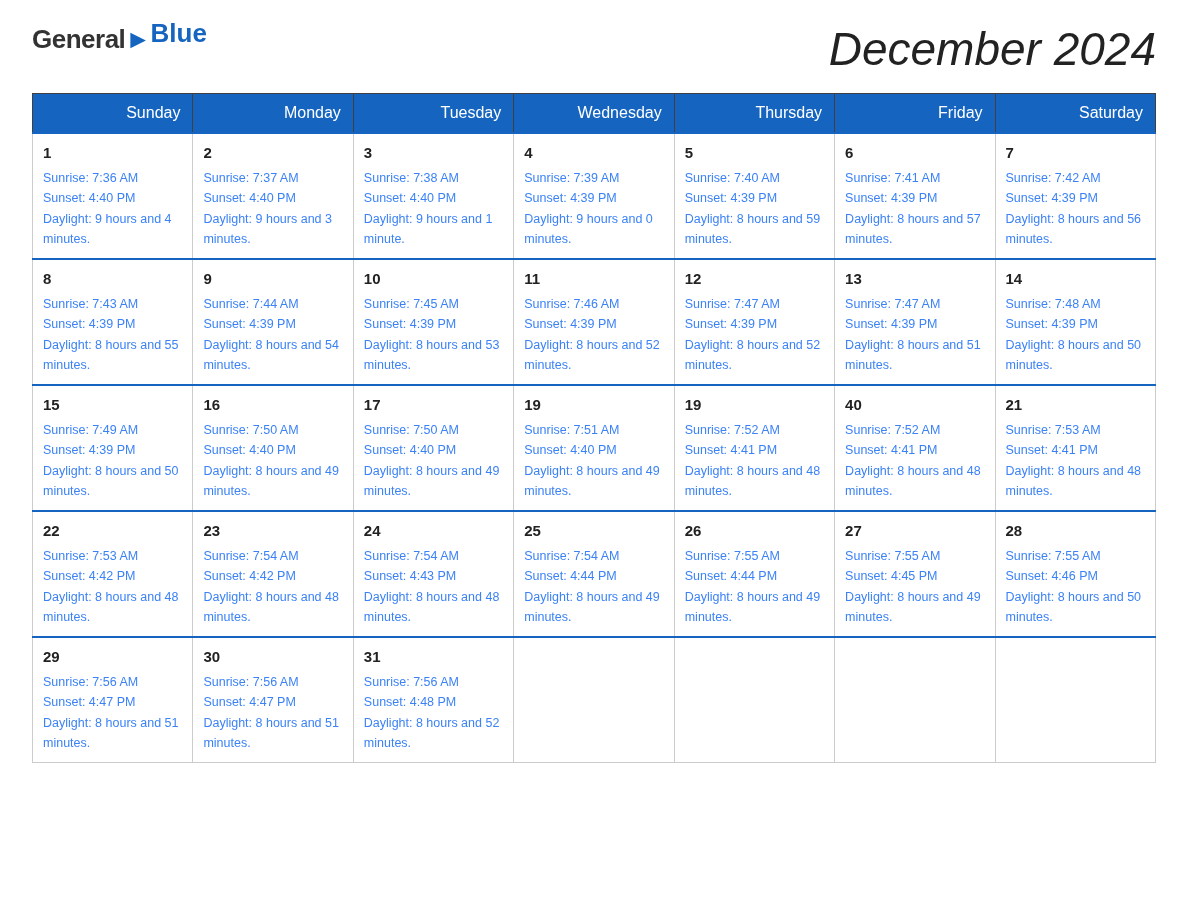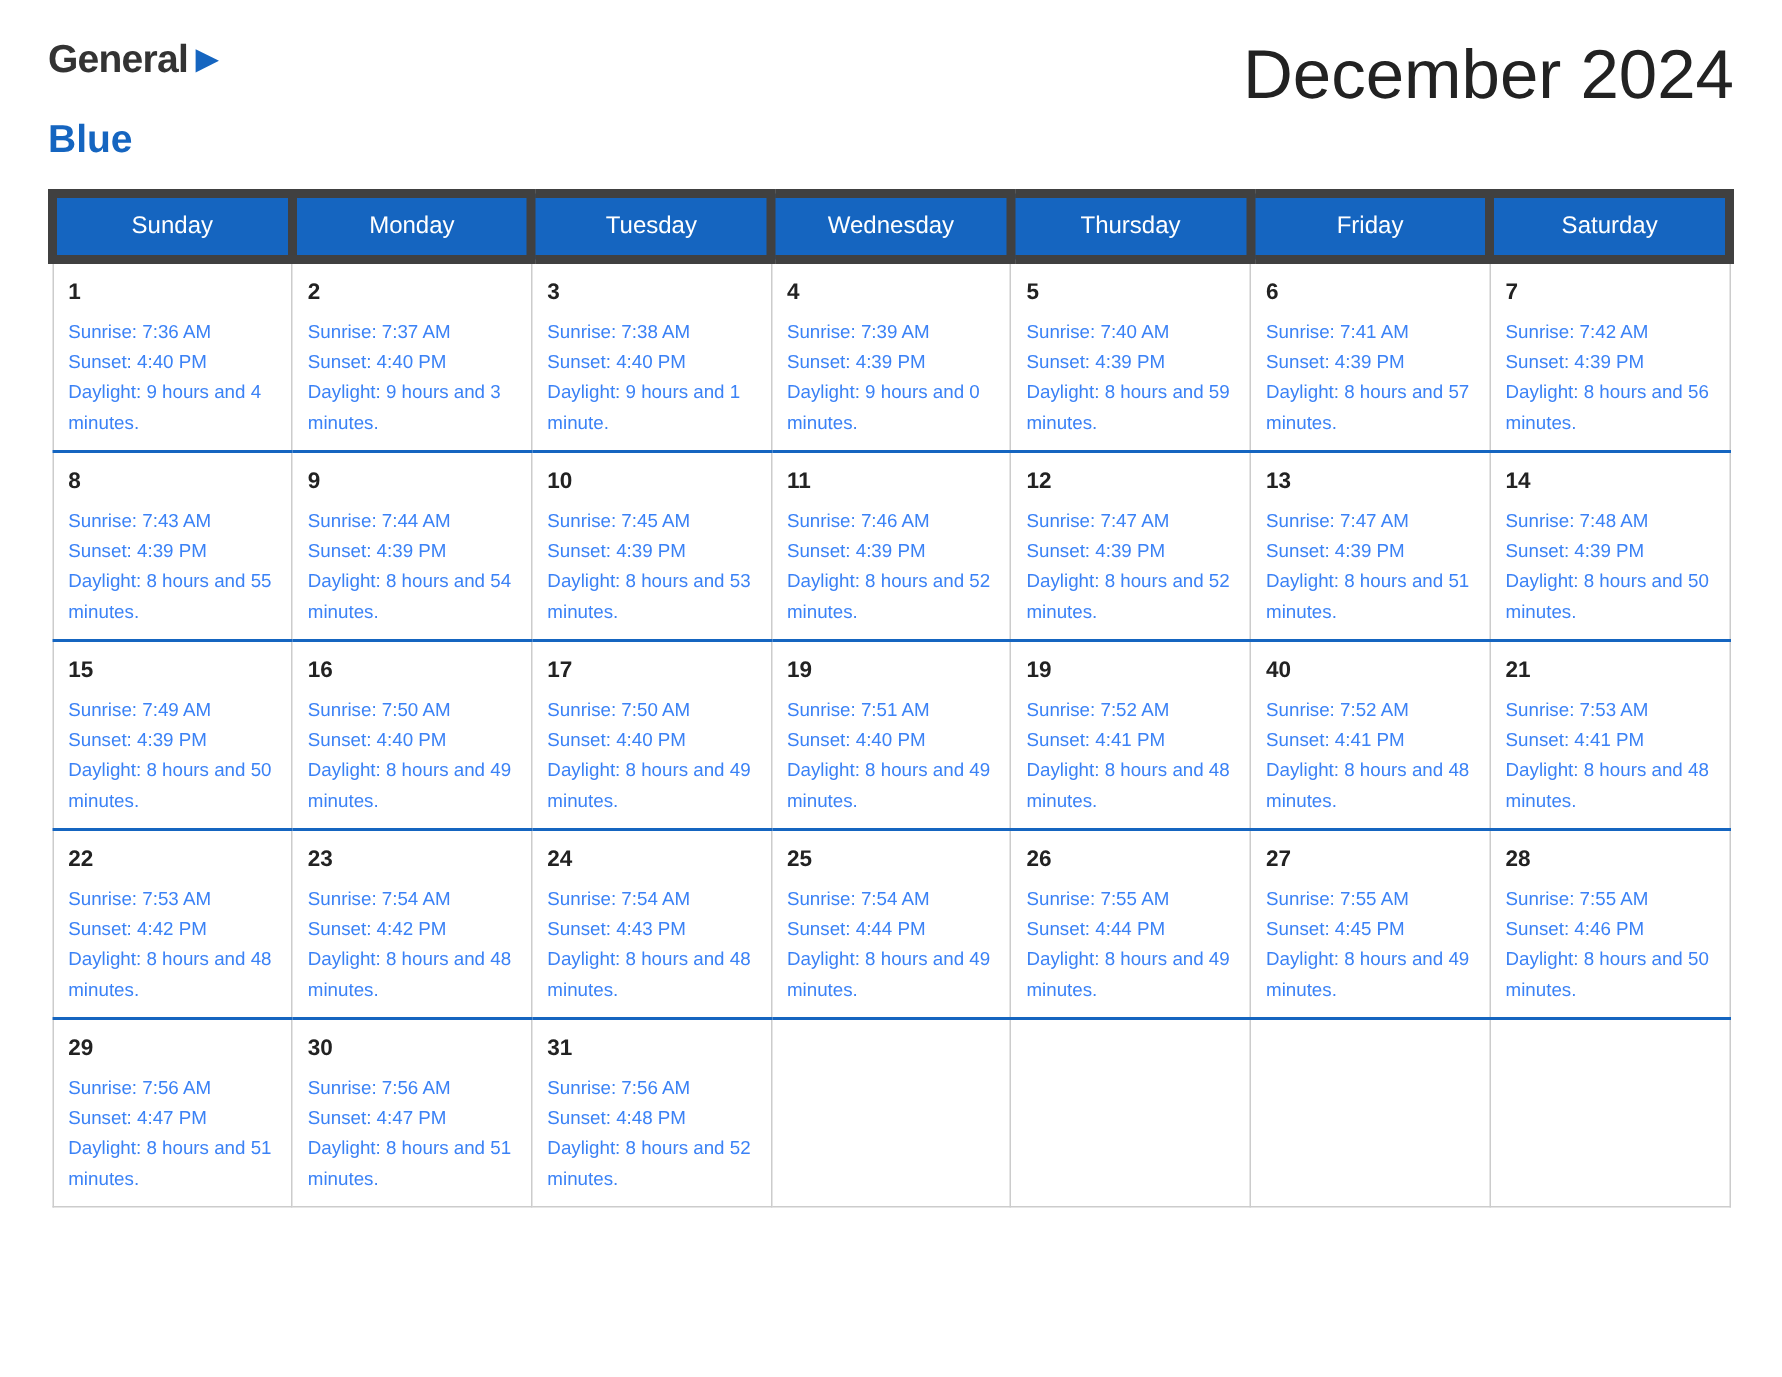--- a/index.html
+++ b/index.html
@@ -11,41 +11,40 @@
       min-height: 918px;
     }
     .header-row {
       display: flex;
       align-items: flex-start;
       justify-content: space-between;
       margin-bottom: 18px;
     }
     .logo {
       display: flex;
-      flex-direction: column;
       align-items: flex-start;
-      gap: 28px;
     }
     .logo-general {
       font-size: 26px;
       font-weight: bold;
       color: #333;
       letter-spacing: -0.5px;
     }
     .logo-general span {
       color: #1565c0;
     }
     .logo-blue {
       font-size: 26px;
       font-weight: bold;
       color: #1565c0;
       margin-top: -6px;
       text-align: center;
     }
     .title-block {
+      font-style: italic;
     }
     .month-title {
       font-size: 46px;
       font-weight: normal;
       color: #222;
       line-height: 1.1;
     }
     .location-title {
       font-size: 20px;
       color: #444;
@@ -55,22 +54,22 @@
       width: 100%;
       border-collapse: collapse;
       table-layout: fixed;
     }
     .calendar-table th {
       background-color: #1565c0;
       color: #fff;
       font-size: 16px;
       font-weight: normal;
       padding: 10px 12px;
-      text-align: center;
-      border: 6px solid #404040;
+      text-align: right;
+      border: 1px solid #404040;
     }
     .calendar-table td {
       border: 1px solid #ccc;
       vertical-align: top;
       padding: 8px 10px;
       font-size: 13px;
       color: #333;
       line-height: 1.5;
       height: 110px;
     }

